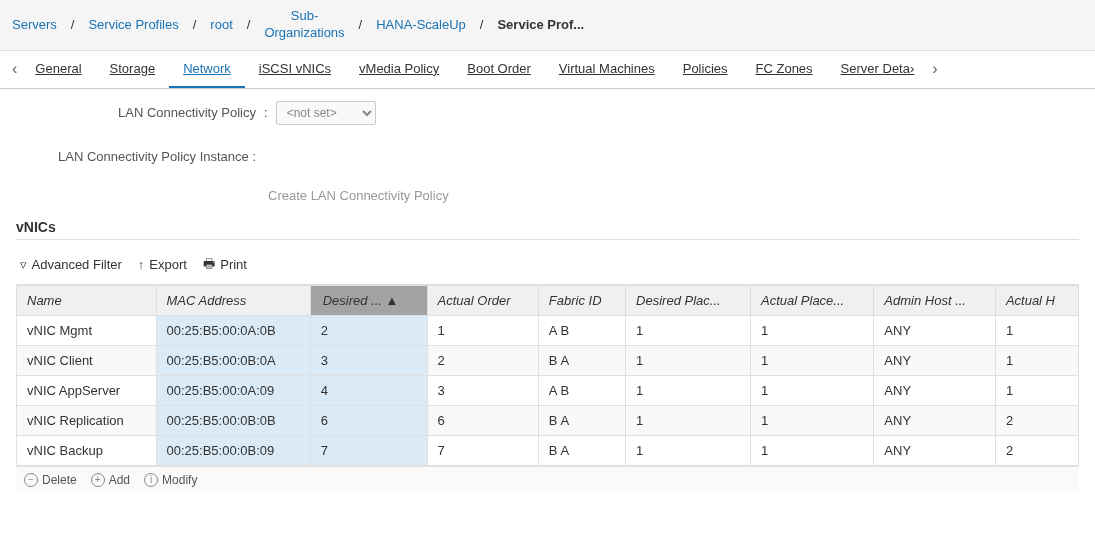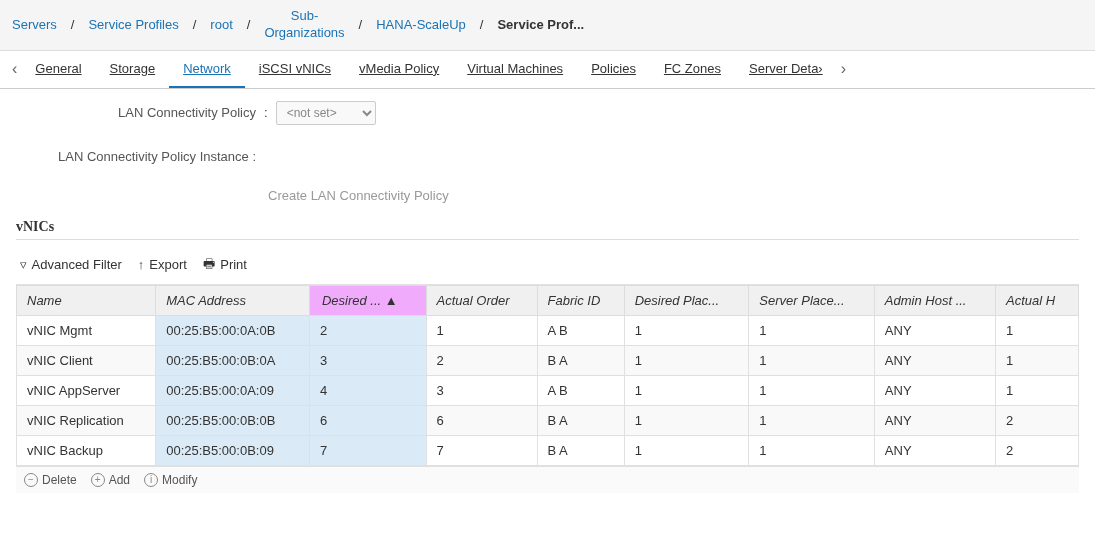--- a/index.html
+++ b/index.html
@@ -110,21 +110,20 @@
     }
 
     
     .section-title {
       font-size: 14px;
       font-weight: bold;
       color: #333;
       margin-bottom: 6px;
       padding-bottom: 4px;
       border-bottom: 1px solid #ddd;
-      font-family: Liberation Serif, serif;
     }
 
     
     .toolbar {
       display: flex;
       align-items: center;
       gap: 16px;
       padding: 8px 4px;
       border-bottom: 1px solid #e0e0e0;
       margin-bottom: 0;
@@ -154,21 +153,21 @@
       background: #f0f0f0;
       border: 1px solid #ddd;
       padding: 7px 10px;
       text-align: left;
       font-weight: 500;
       color: #333;
       white-space: nowrap;
       font-style: italic;
     }
     .data-table th.sorted {
-      background: #f0abfc;
+      background: #a3a3a3;
       padding-left: 12px;
     }
     .data-table td {
       border: 1px solid #e0e0e0;
       padding: 7px 10px;
       white-space: nowrap;
     }
     .data-table tr:nth-child(even) td {
       background: #f9f9f9;
     }
@@ -228,20 +227,21 @@
   <span class="current">Service Prof...</span>
 </div>
 
 <div class="tabs">
   <button class="tab-nav-btn">‹</button>
   <div class="tab-item">General</div>
   <div class="tab-item">Storage</div>
   <div class="tab-item active">Network</div>
   <div class="tab-item">iSCSI vNICs</div>
   <div class="tab-item">vMedia Policy</div>
+  <div class="tab-item">Boot Order</div>
   <div class="tab-item">Virtual Machines</div>
   <div class="tab-item">Policies</div>
   <div class="tab-item">FC Zones</div>
   <div class="tab-item">Server Deta›</div>
   <button class="tab-nav-btn">›</button>
 </div>
 
 <div class="content">
 
   <div class="policy-section">
@@ -283,21 +283,21 @@
 
     <table class="data-table">
       <thead>
         <tr>
           <th>Name</th>
           <th>MAC Address</th>
           <th class="sorted">Desired ... ▲</th>
           <th>Actual Order</th>
           <th>Fabric ID</th>
           <th>Desired Plac...</th>
-          <th>Server Place...</th>
+          <th>Actual Place...</th>
           <th>Admin Host ...</th>
           <th>Actual H</th>
         </tr>
       </thead>
       <tbody id="vnics-tbody">
       <tr>
             <td>vNIC Mgmt</td>
             <td class="td-highlight">00:25:B5:00:0A:0B</td>
             <td class="td-highlight">2</td>
             <td>1</td>

